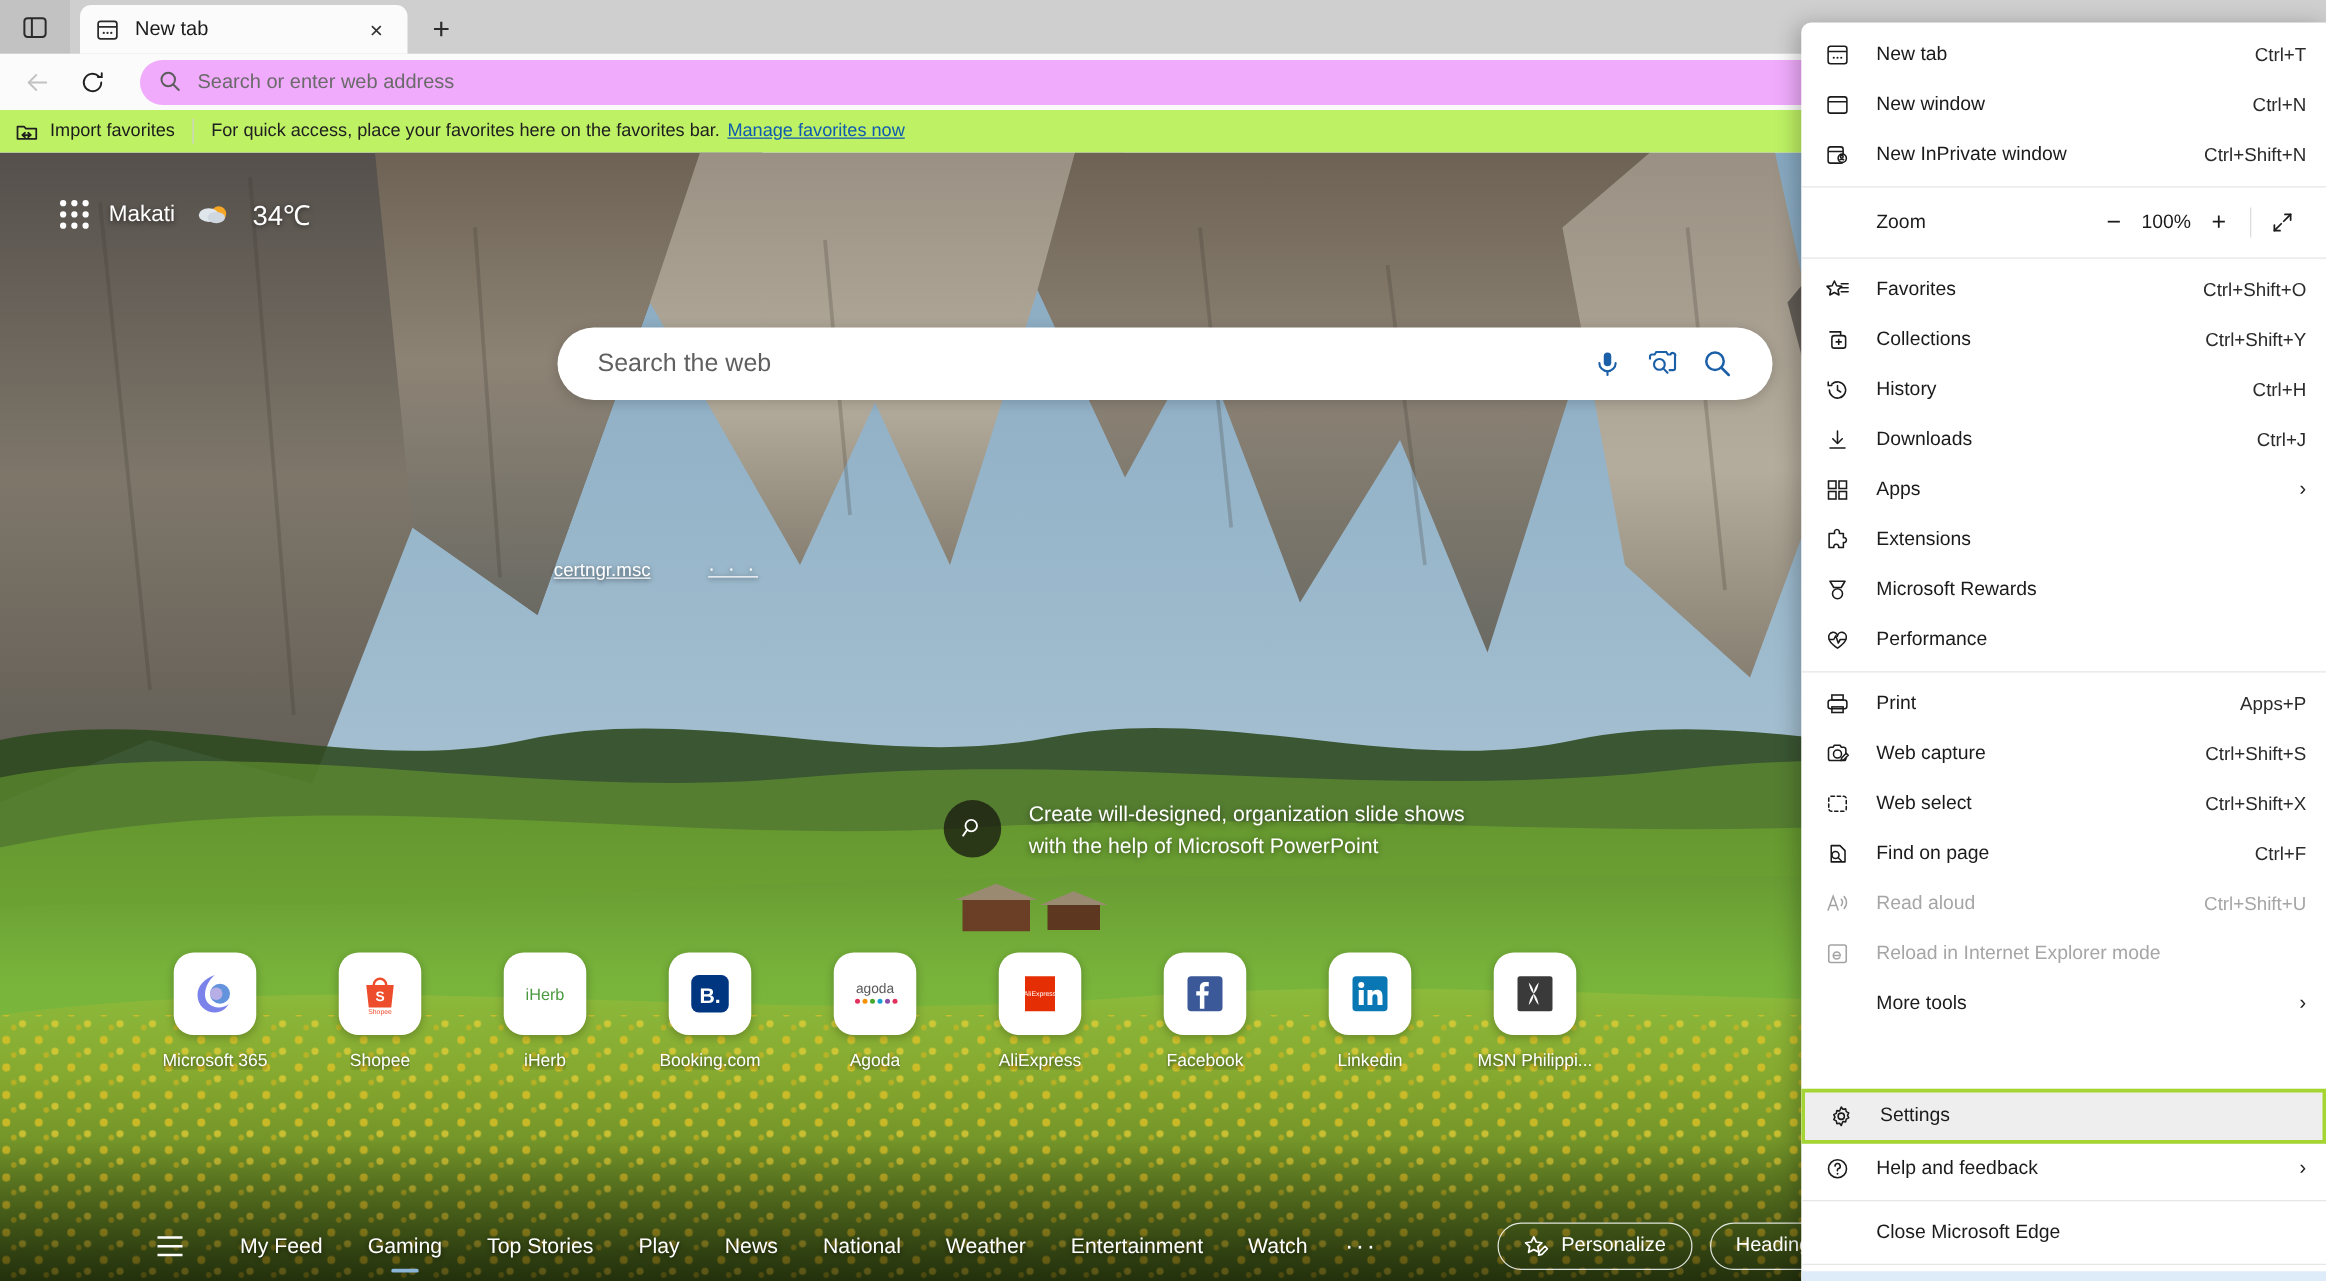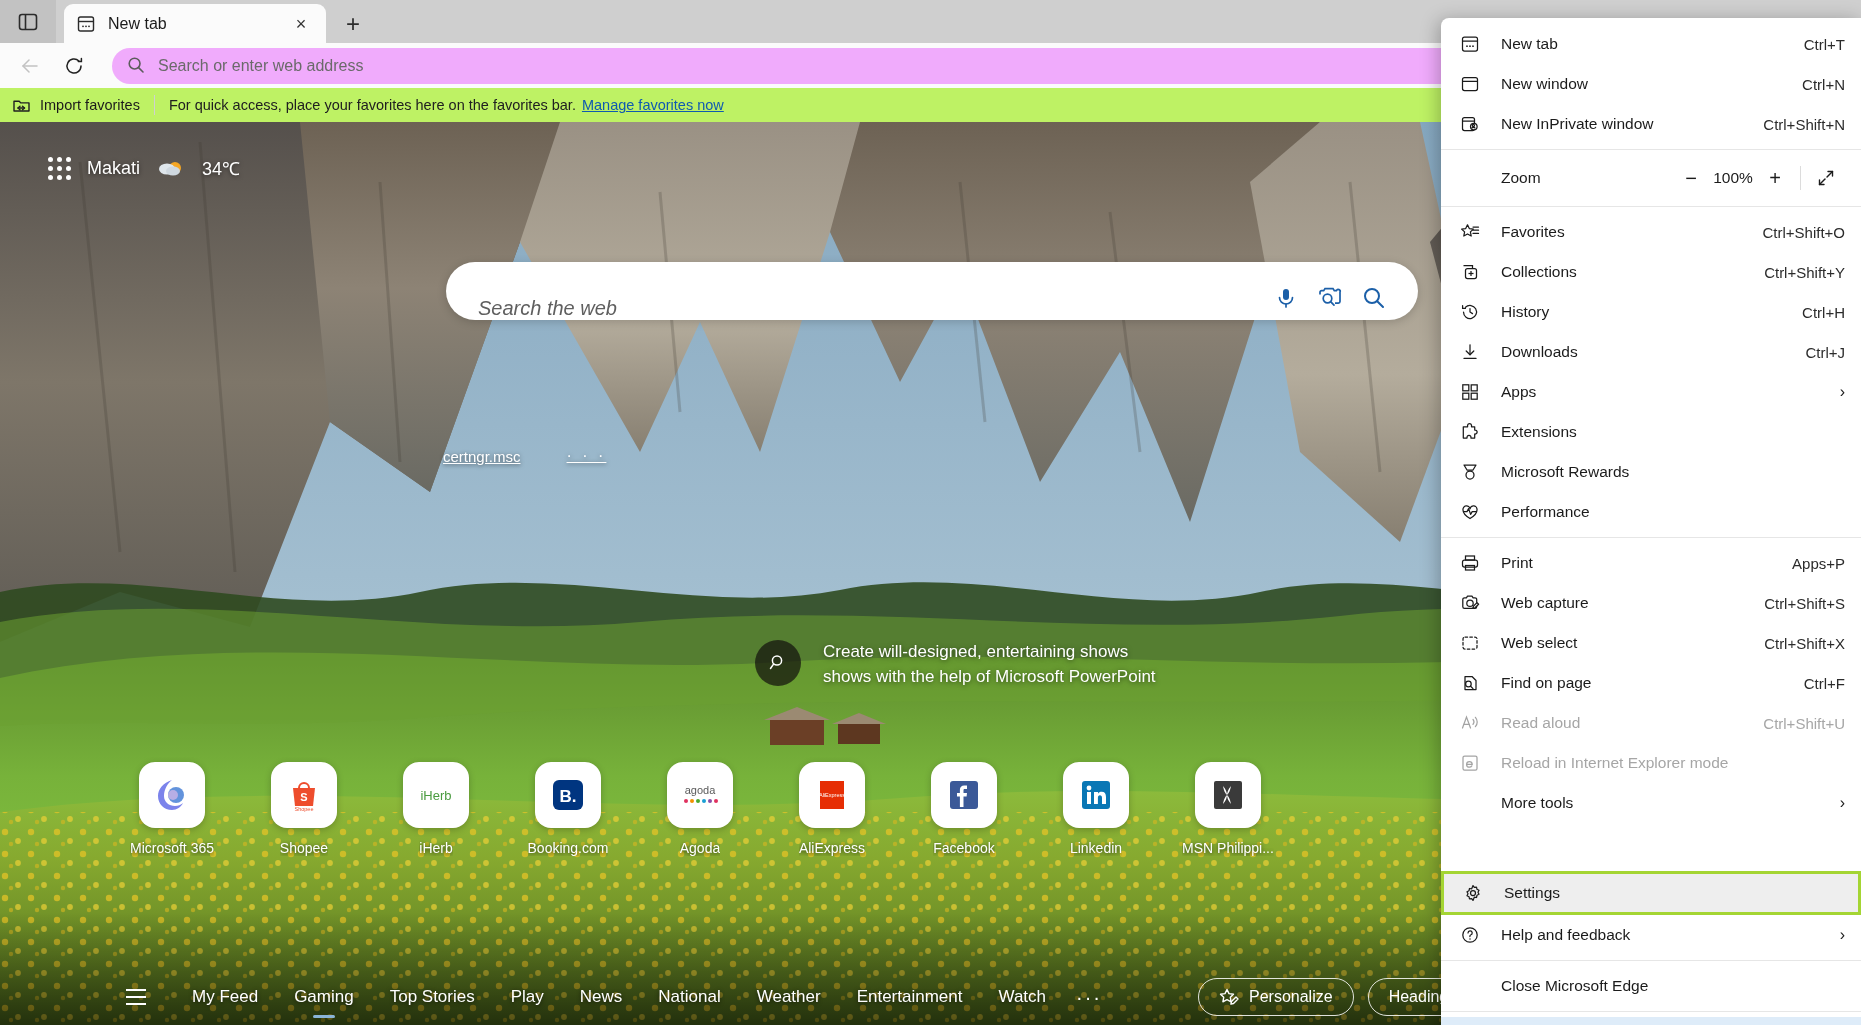--- a/index.html
+++ b/index.html
@@ -91,32 +91,31 @@
   .ntp-bg { position: absolute; inset: 0; }
 
   .ntp-topbar {
     position: absolute; top: 34px; left: 48px;
     display: flex; align-items: center; gap: 16px;
     color: #fff; text-shadow: 0 1px 4px rgba(0,0,0,0.55);
   }
   .grid-icon { display: grid; grid-template-columns: repeat(3,5px); gap: 4px; }
   .grid-icon i { width: 5px; height: 5px; background: #fff; border-radius: 50%; display:block; }
   .wx-city { font-size: 18px; }
-  .wx-temp { font-size: 18px; }
+  .wx-temp { font-size: 22px; }
   .wx-icon { font-size: 20px; }
 
   
   .ntp-search {
     position: absolute; top: 140px; left: 446px;
     width: 972px; height: 58px;
     background: #fff; border-radius: 29px;
-    display: flex; align-items: flex-end;
+    display: flex; align-items: center;
     padding: 0 22px 0 32px;
     box-shadow: 0 2px 10px rgba(0,0,0,0.18);
-    font-style: italic;
   }
   .ntp-search-text { flex: 1; font-size: 20px; color: #5f5f5f; }
   .ntp-search-btn { width: 44px; height: 44px; display:flex; align-items:center; justify-content:center; }
 
   .ntp-suggest {
     position: absolute; top: 325px; left: 443px;
     color: #fff; font-size: 15px;
     text-shadow: 0 1px 4px rgba(0,0,0,0.6);
     display: flex; align-items: center; gap: 46px; text-decoration: underline;
   }
@@ -433,21 +432,21 @@
     <span class="dots">· · ·</span>
   </div>
 
   <div class="promo">
     <span class="promo-badge">
       <svg width="22" height="22" viewBox="0 0 22 22" fill="none" stroke="#ffffff" stroke-width="1.5" stroke-linecap="round">
         <circle cx="10" cy="8.5" r="4.6"></circle>
           <line x1="6.7" y1="11.8" x2="3.5" y2="16.5"></line>
       </svg>
     </span>
-    <span class="promo-text">Create will-designed, entertaining shows shows with the help of Microsoft PowerPoint</span>
+    <span class="promo-text">Create will-designed, organization slide shows with the help of Microsoft PowerPoint</span>
   </div>
 
   <div class="shortcuts">
     <div class="shortcut">
       <span class="shortcut-tile">
         <svg width="40" height="40" viewBox="0 0 40 40">
           <path d="M20 5 C11 8 6 14 6 21 c0 8 6 14 14 14 5 0 9-3 11-7 -2 2-5 3-8 3 -6 0-11-4-11-10 0-7 4-13 8-16z" fill="#7b83eb"></path>
           <circle cx="24" cy="20" r="8" fill="#2f6fd0" opacity="0.75"></circle>
           <circle cx="21" cy="20" r="5" fill="#c5b3e6" opacity="0.85"></circle>
         </svg>

